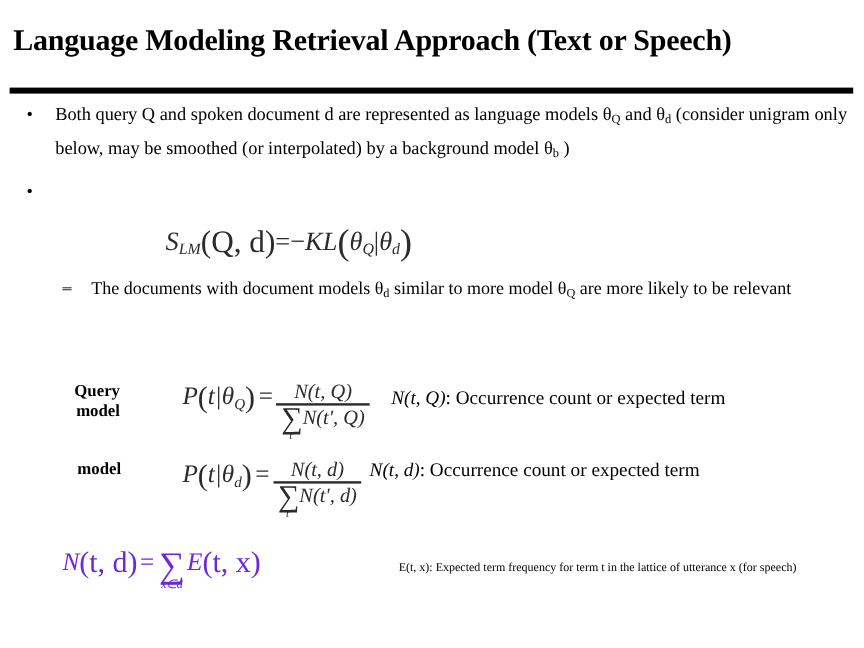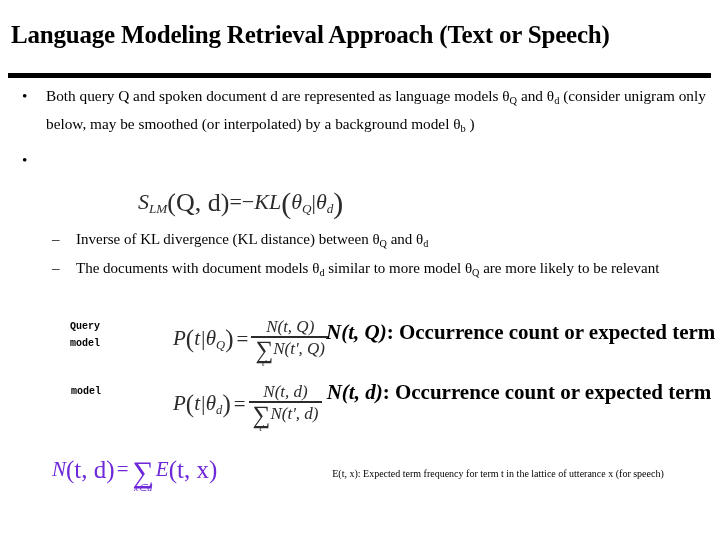--- a/index.html
+++ b/index.html
@@ -110,44 +110,43 @@
   }
   .dash .dashmark {
     position: absolute;
     left: 44px;
     top: 0;
   }
 
   
   .model-label {
     position: absolute;
-    font-family: Liberation Mono, monospace;
+    font-family: Liberation Serif, serif;
     font-weight: bold;
-    font-size: 10px;
+    font-size: 14px;
     line-height: 17px;
     text-align: right;
     color: #000000;
   }
   #query-model-label { left: 10px; top: 318px; width: 90px; }
   #document-model-label { left: 6px; top: 383px; width: 95px; }
 
   .prob-formula {
     position: absolute;
     font-family: "Liberation Serif", serif;
     font-style: italic;
     color: #2b2b2b;
     white-space: nowrap;
   }
   #query-formula { left: 152px; top: 318px; }
   #document-formula { left: 152px; top: 383px; }
 
   .pf-row {
     display: inline-flex;
-    align-items: center;
-    margin-left: 21px;
+    align-items: flex-start;
   }
   .pf-lhs {
     font-size: 21px;
   }
   .pf-lhs .paren {
     font-style: normal;
     font-size: 25px;
     vertical-align: -2px;
   }
   .pf-lhs sub {
@@ -196,26 +195,25 @@
     transform: translateX(-50%);
     top: 100%;
     font-size: 9px;
     font-style: italic;
   }
 
   
   .explain {
     position: absolute;
     font-family: "Liberation Serif", serif;
-    font-size: 21px;
+    font-size: 16px;
     line-height: 21px;
-    font-weight: bold;
   }
   #query-explain { left: 326px; top: 322px; width: 390px; }
-  #document-explain { left: 320px; top: 382px; width: 398px; text-align: center; }
+  #document-explain { left: 308px; top: 382px; width: 398px; }
   .explain .mathitem {
     font-style: italic;
   }
   .explain .indent2 {
     display: block;
     padding-left: 8px;
   }
 
   
   #sum-formula {
@@ -285,21 +283,20 @@
 </div>
 
 <div class="slm-formula">
   <span>S</span><sub>LM</sub><span class="paren">(Q, d)</span><span class="opr">=</span><span class="opr">−</span><span>KL</span><span class="bigparen">(</span><span>θ</span><sub>Q</sub><span class="opr">|</span><span>θ</span><sub>d</sub><span class="bigparen">)</span>
 </div>
 
 <div class="dash-block">
 
   <div class="dash">
     <span class="dashmark">–</span>
-    <span><span>Inverse of KL divergence (KL distance) between θ</span><sub class="vsub">Q</sub><span> and θ</span><sub class="vsub">d</sub><span></span></span>
   </div>
 
   <div class="dash">
     <span class="dashmark">–</span>
     <span><span>The documents with document models θ</span><sub class="vsub">d</sub><span> similar to more model θ</span><sub class="vsub">Q</sub><span> are more likely to be relevant</span></span>
   </div>
 
 </div>
 
 <div class="model-label" id="query-model-label">

